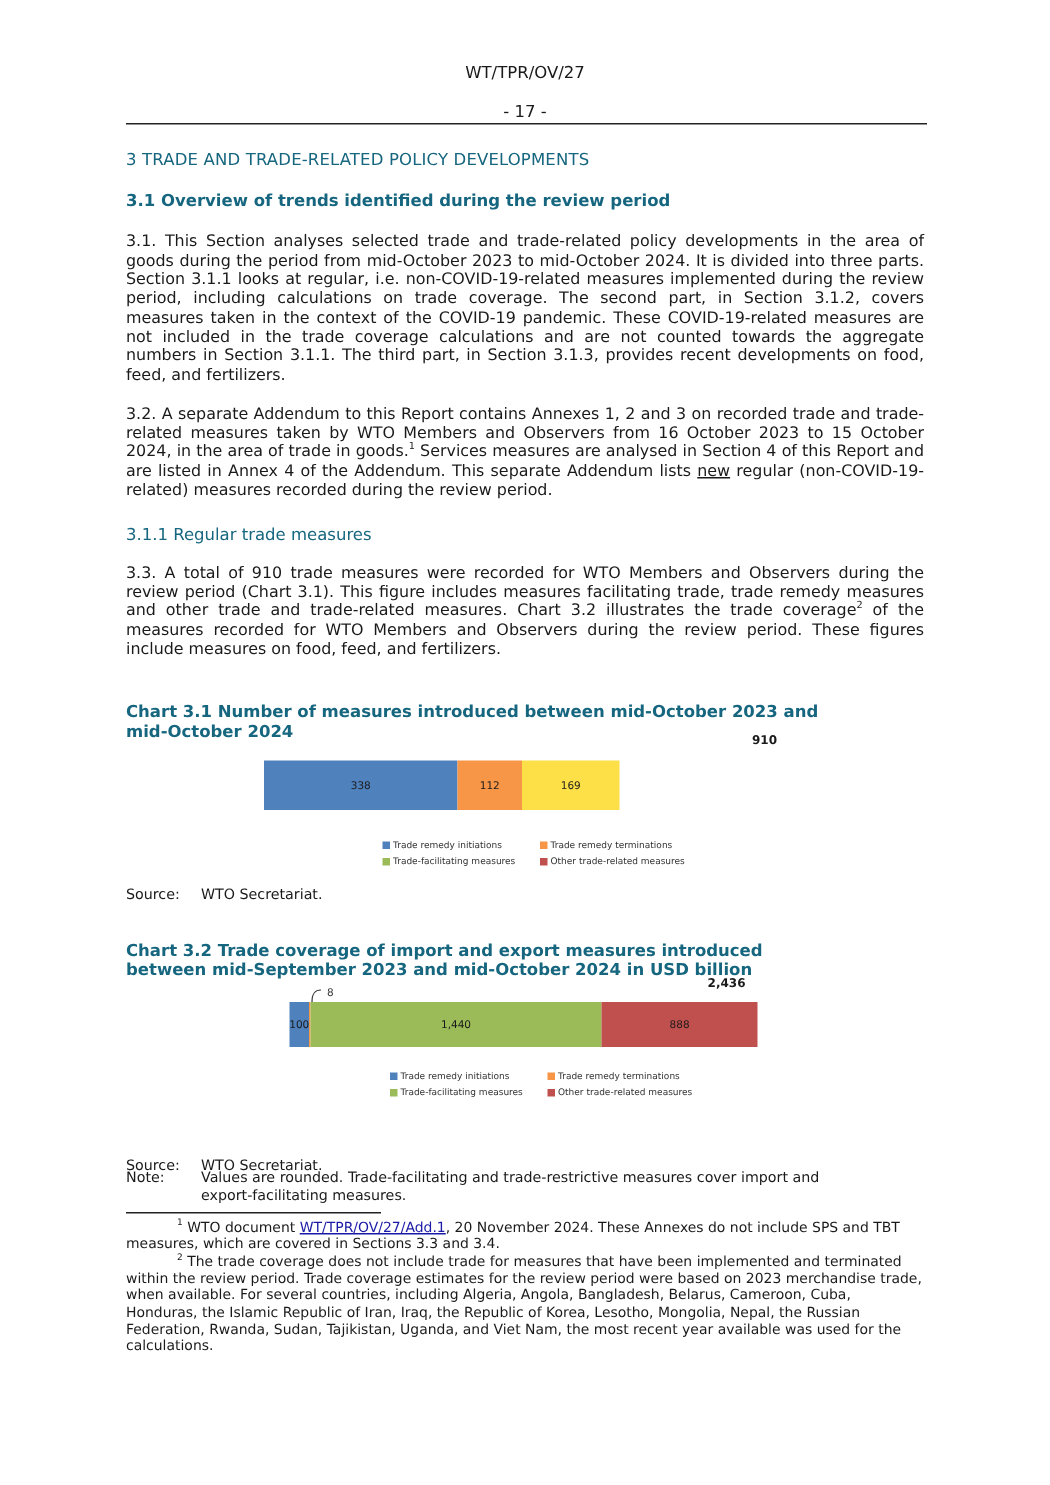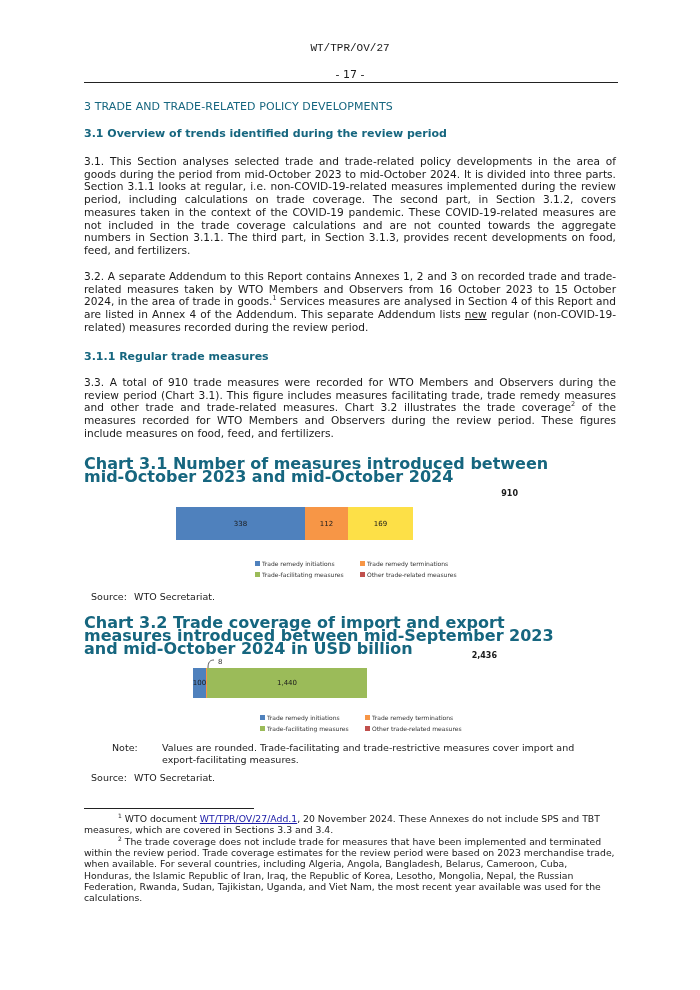--- a/index.html
+++ b/index.html
@@ -1,40 +1,40 @@
 <!DOCTYPE html>
 <html><head>
 <meta charset="utf-8">
 <style>
   html, body { margin: 0; padding: 0; background: #ffffff; }
   body { width: 700px; height: 990px; position: relative; overflow: hidden;
          font-family: "DejaVu Sans", "Liberation Sans", sans-serif; color: #1a1a1a; }
   .abs { position: absolute; }
-  .hdr-code { top: 42px; left: 0; width: 700px; text-align: center; font-size: 11px; font-family: Liberation Mono, monospace; }
+  .hdr-code { top: 42px; left: 0; width: 700px; text-align: center; font-size: 11px; }
   .hdr-page { top: 68px; left: 0; width: 700px; text-align: center; font-size: 11px; }
   .hdr-rule { top: 82px; left: 84px; width: 534px; height: 1px; background: #222; }
   .h1 { top: 100px; left: 84px; font-size: 11px; font-weight: normal; color: #16667f; letter-spacing: 0.1px; }
   .h2 { top: 127px; left: 84px; font-size: 11px; font-weight: bold; color: #16667f; }
   .para { left: 84px; width: 532px; font-size: 10.6px; line-height: 12.7px; text-align: justify; }
   .para sup { font-size: 6.5px; line-height: 0; }
   .p31 { top: 155px; }
   .p32 { top: 270px; }
-  .h3 { top: 350px; left: 84px; font-size: 11px; font-weight: bold; color: #16667f; }
+  .h3 { top: 350px; left: 84px; font-size: 11px; font-weight: normal; color: #16667f; }
   .p33 { top: 376px; }
-  .chart-title { left: 84px; width: 480px; font-size: 16px; font-weight: bold; color: #16667f; line-height: 13px; }
+  .chart-title { left: 84px; width: 480px; font-size: 11px; font-weight: bold; color: #16667f; line-height: 13px; margin-top: 11px; }
   .ct1 { top: 457px; }
   .ct2 { top: 616px; }
   .total { font-size: 8px; font-weight: bold; text-align: right; }
   .bar { display: flex; height: 33px; }
   .seg { display: flex; align-items: center; justify-content: center; font-size: 7px; color: #1a1a1a; overflow: visible; text-align: right; }
   .legend { font-size: 6px; color: #333; display: grid; grid-template-columns: 105px 105px; row-gap: 4px; }
   .lg-item { display: flex; align-items: center; gap: 2px; white-space: nowrap; }
   .sw { width: 5px; height: 5px; display: inline-block; }
   .src { left: 84px; font-size: 9.5px; display: flex; }
-  .src .lbl { width: 50px; text-align: center; }
+  .src .lbl { width: 50px; }
   .note { left: 84px; font-size: 9.5px; display: flex; line-height: 12px; }
   .note .lbl { width: 50px; flex: none; }
   .fn-rule { top: 808px; left: 84px; width: 170px; height: 1px; background: #222; }
   .fn { left: 84px; width: 532px; font-size: 9.3px; line-height: 11.2px; }
   .fn .ind { padding-left: 34px; display: inline; }
   .fn sup { font-size: 6px; line-height: 0; }
   .fn a { color: #1a1aa6; text-decoration: underline; }
   .callout { font-size: 7px; color: #333; }
 </style>
 </head>
@@ -88,41 +88,42 @@
 <div class="abs chart-title ct2">Chart 3.2 Trade coverage of import and export measures introduced between mid-September 2023 and mid-October 2024 in USD billion</div>
 <div class="abs total" style="top:651px; left:455px; width:42px;">2,436</div>
 <div class="abs callout" style="top:658px; left:207px;">
   <svg width="8" height="10" style="vertical-align:top">
       <path d="M1 10 C1 4, 3 2, 7 2" stroke="#333" stroke-width="0.8" fill="none"></path>
     </svg><span style="margin-left:3px;">8</span>
 </div>
 <div class="abs bar" style="top:668px; left:193px; width:312px; height:30px;">
   <div class="seg" style="width:13px; background:#4f81bd;">100</div>
   <div class="seg" style="width:1px; background:#f79646;"></div>
-  <div class="seg" style="width:160px; background:#9bbb59;">1,440</div>
+  <div class="seg" style="width:213px; background:#9bbb59;">1,440</div>
+  <div class="seg" style="width:114px; background:#c0504d;">888</div>
 </div>
 <div class="abs legend" style="top:714px; left:260px;">
   <div class="lg-item">
       <span class="sw" style="background:#4f81bd"></span>
       <span>Trade remedy initiations</span>
     </div>
   <div class="lg-item">
       <span class="sw" style="background:#f79646"></span>
       <span>Trade remedy terminations</span>
     </div>
   <div class="lg-item">
       <span class="sw" style="background:#9bbb59"></span>
       <span>Trade-facilitating measures</span>
     </div>
   <div class="lg-item">
       <span class="sw" style="background:#c0504d"></span>
       <span>Other trade-related measures</span>
     </div>
 </div>
-<div class="abs note" style="top:742px; width:480px;margin-left:28px;">
+<div class="abs note" style="top:780px; width:480px;">
   <span class="lbl">Note:</span>
   <span>Values are rounded. Trade-facilitating and trade-restrictive measures cover import and export-facilitating measures.</span>
 </div>
 <div class="abs src" style="top:772px;">
   <span class="lbl">Source:</span>
   <span>WTO Secretariat.</span>
 </div>
 
 <div class="abs fn-rule"></div>
 <div class="abs fn" style="top:813px;"><span class="ind"></span><sup>1</sup><span> WTO document </span><a>WT/TPR/OV/27/Add.1</a><span>, 20 November 2024. These Annexes do not include SPS and TBT measures, which are covered in Sections 3.3 and 3.4.</span></div>

